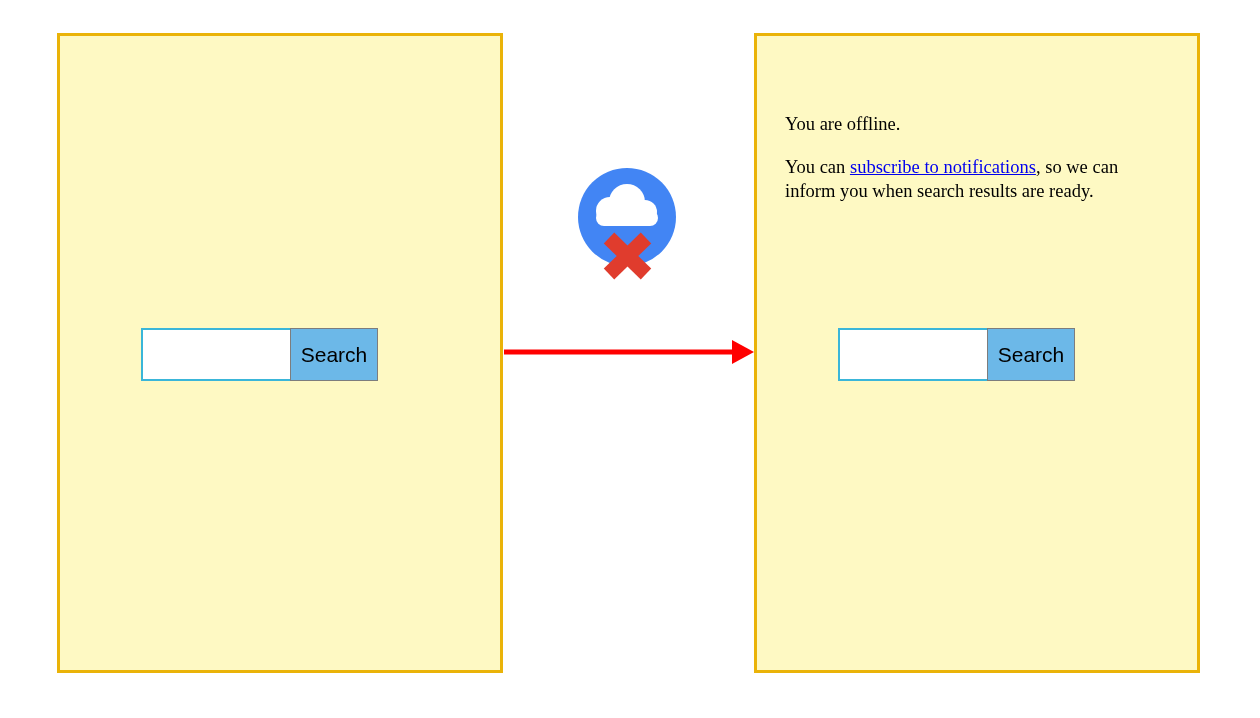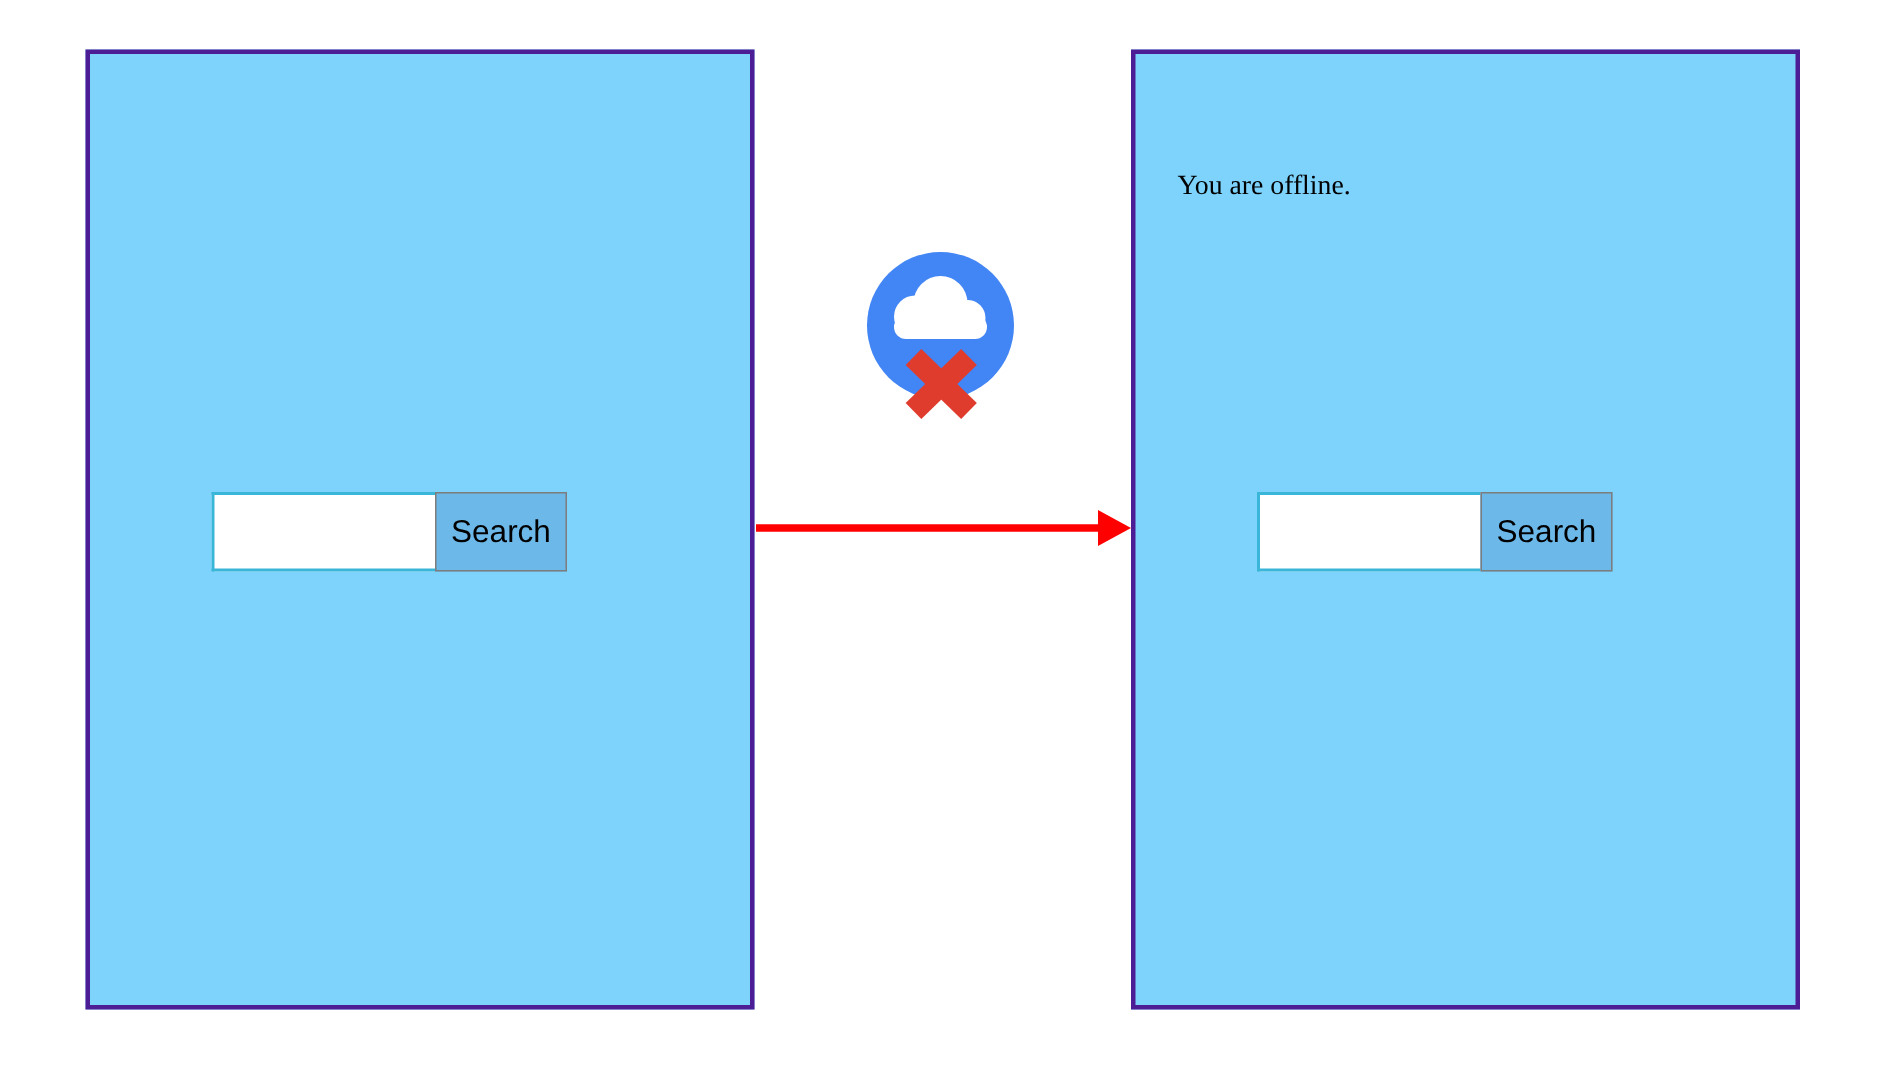--- a/index.html
+++ b/index.html
@@ -18,22 +18,22 @@
   .stage {
     position: absolute;
     left: 0; top: 0;
     width: 1260px;
     height: 718px;
   }
 
   
   .panel {
     position: absolute;
-    background: #7dd3fc;
-    border: 3px solid #4c1d95;
+    background: #fef9c3;
+    border: 3px solid #eab308;
     box-sizing: border-box;
   }
   #panel-before {
     left: 57px;
     top: 33px;
     width: 446px;
     height: 640px;
   }
   #panel-after {
     left: 754px;
@@ -155,20 +155,21 @@
     <svg width="258" height="36" viewBox="0 0 258 36" xmlns="http://www.w3.org/2000/svg">
       <line x1="4" y1="18" x2="236" y2="18" stroke="#ff0000" stroke-width="5"></line>
       <polygon points="232,6 254,18 232,30" fill="#ff0000"></polygon>
     </svg>
   </div>
 
   <div class="panel" id="panel-after">
 
     <div class="message-block">
       <p class="message-line">You are offline.</p>
+      <p class="message-line"><span>You can </span><a class="msg-link" href="#">subscribe to notifications</a><span>, so we can inform you when search results are ready.</span></p>
     </div>
 
     <div class="search-widget">
       <input class="search-input" type="text" value="" placeholder="" style="">
       <button class="search-button">Search</button>
     </div>
 
   </div>
 
 </div>

